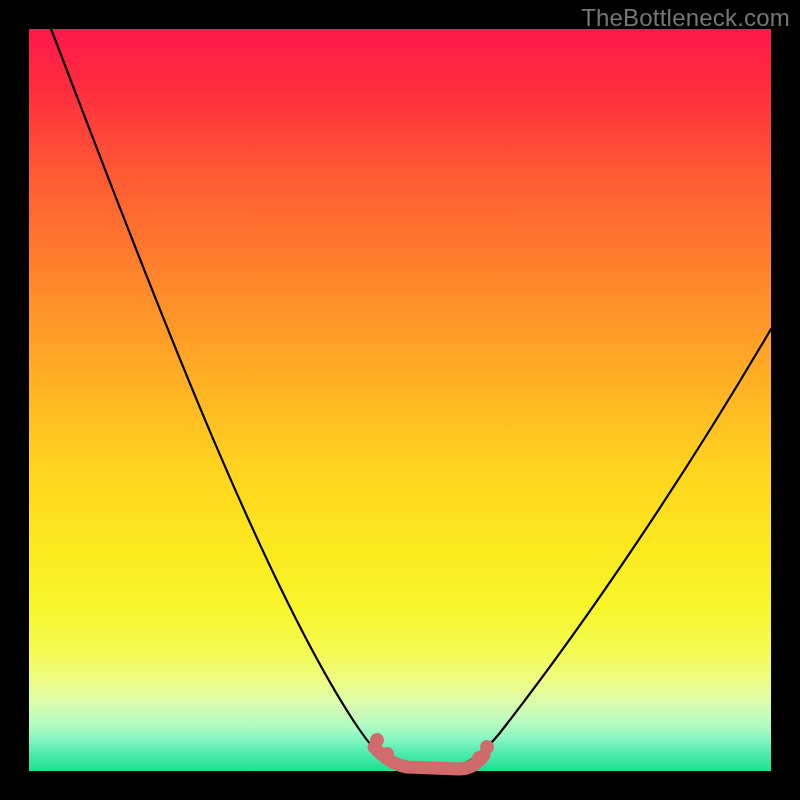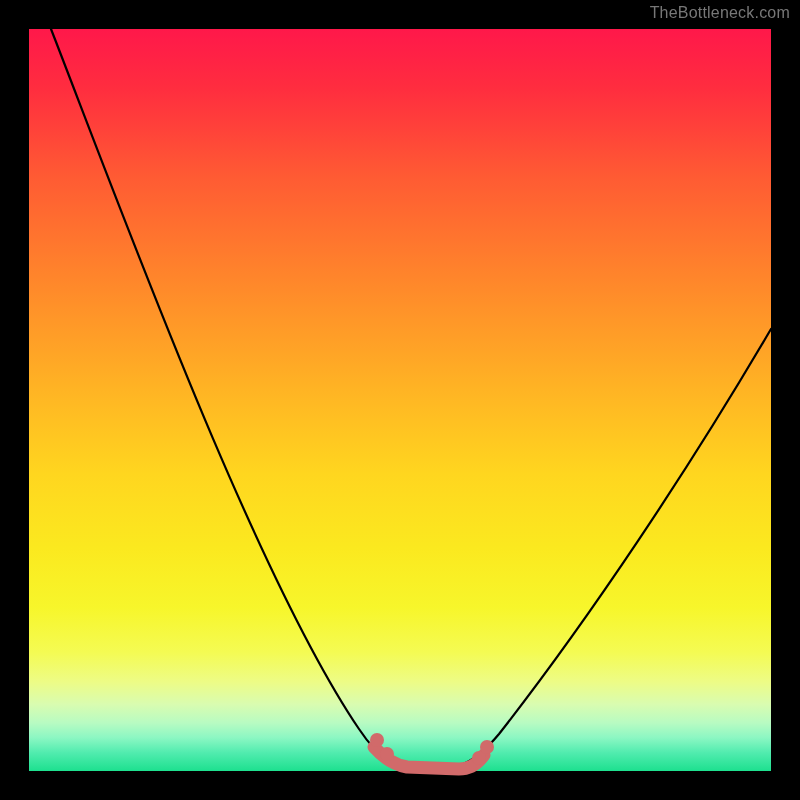--- a/index.html
+++ b/index.html
@@ -42,21 +42,21 @@
       #8cf7c3 95.5%,
       #52ecaf 97.5%,
       #1de08f 100%
     );
   }
   .watermark {
     position: absolute;
     top: 4px;
     right: 10px;
     color: #777;
-    font-size: 16px;
+    font-size: 24px;
     font-weight: 500;
     letter-spacing: 0.2px;
     user-select: none;
   }
   svg.overlay {
     position: absolute;
     top: 29px;
     left: 29px;
     width: 742px;
     height: 742px;

